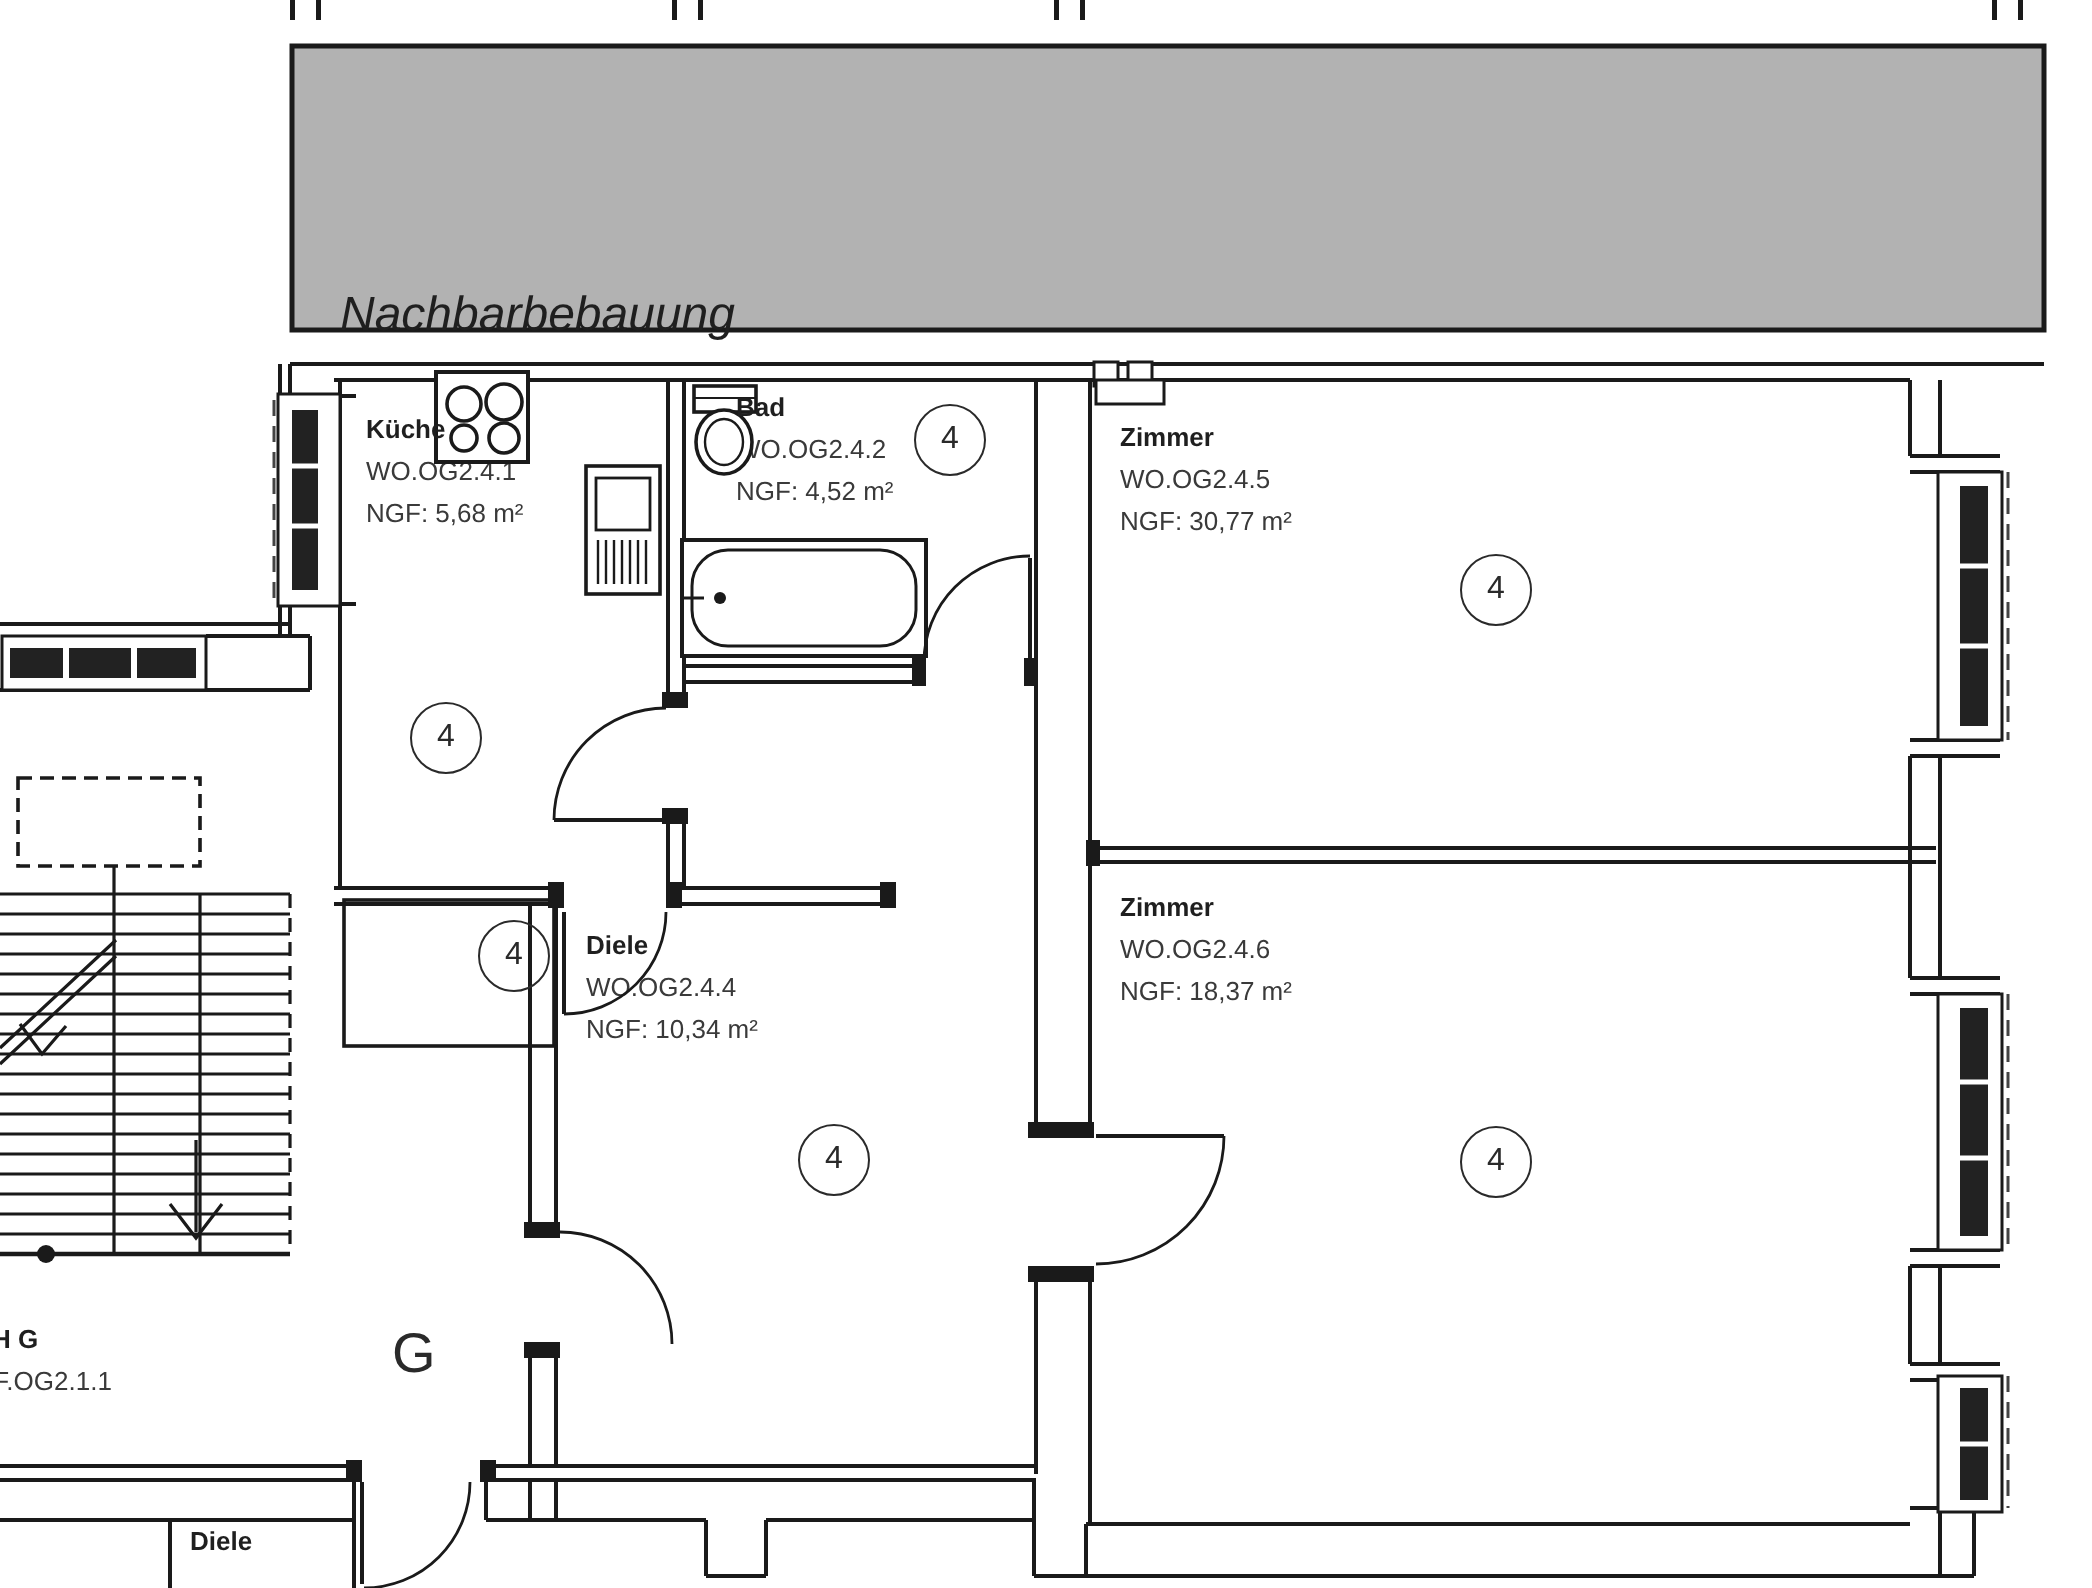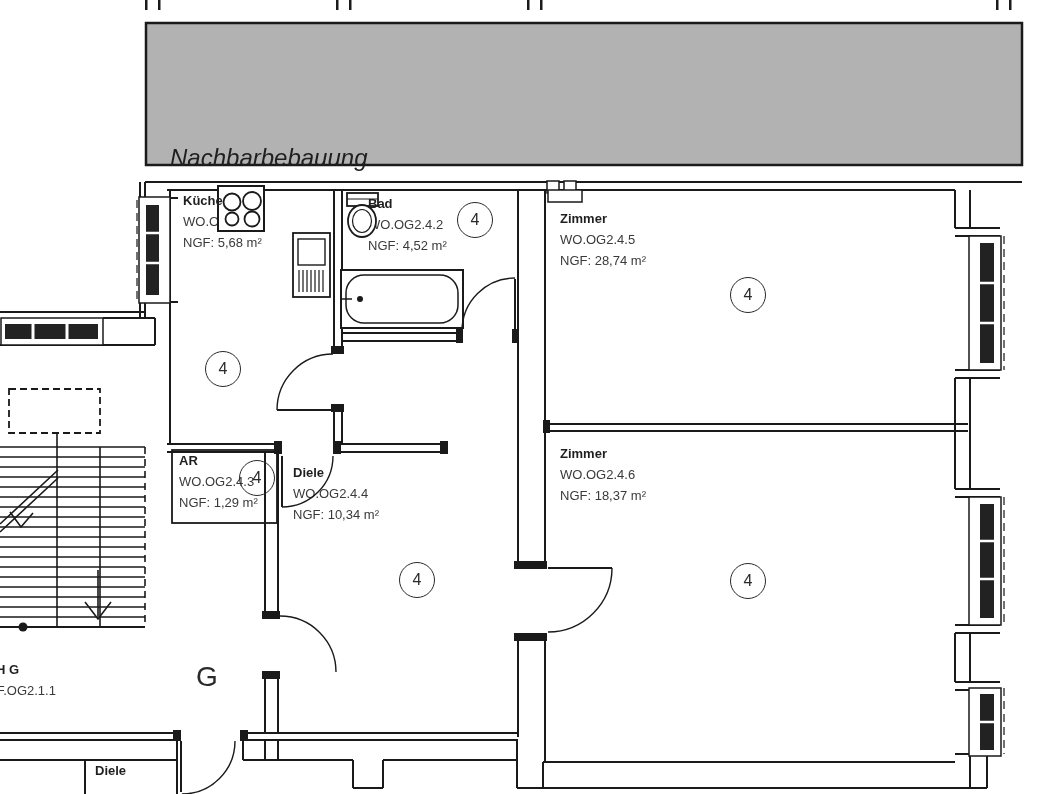--- a/index.html
+++ b/index.html
@@ -85,44 +85,39 @@
       <rect x="9" y="389" width="91" height="44" stroke-width="1.8" stroke-dasharray="7,4"></rect>
       <path stroke-width="1.6" d="M0,524 L58,470 M0,532 L58,478"></path>
       <path stroke-width="1.6" d="M10,512 L21,527 L33,513"></path>
       <path stroke-width="1.6" d="M98,570 V616 M85,602 L98,619 L111,602"></path>
       <circle cx="23" cy="627" r="4.5" fill="#1a1a1a" stroke="none"></circle>
     </g>
   </svg>
 
   <div class="band-label">Nachbarbebauung</div>
 
-  <div class="rlabel" style="left:183px;top:190px">
+  <div class="rlabel" style="left:183px;top:204px">
     <div class="rname">Küche</div>
     <div>WO.OG2.4.1</div>
     <div>NGF: 5,68 m²</div>
   </div>
   <div class="rlabel" style="left:368px;top:193px">
     <div class="rname">Bad</div>
     <div>WO.OG2.4.2</div>
     <div>NGF: 4,52 m²</div>
   </div>
-  <div class="rlabel" style="left:179px;top:450px">
-    <div class="rname">AR</div>
-    <div>WO.OG2.4.3</div>
-    <div>NGF: 1,29 m²</div>
-  </div>
   <div class="rlabel" style="left:293px;top:462px">
     <div class="rname">Diele</div>
     <div>WO.OG2.4.4</div>
     <div>NGF: 10,34 m²</div>
   </div>
   <div class="rlabel" style="left:560px;top:208px">
     <div class="rname">Zimmer</div>
     <div>WO.OG2.4.5</div>
-    <div>NGF: 28,74 m²</div>
+    <div>NGF: 30,77 m²</div>
   </div>
   <div class="rlabel" style="left:560px;top:443px">
     <div class="rname">Zimmer</div>
     <div>WO.OG2.4.6</div>
     <div>NGF: 18,37 m²</div>
   </div>
 
   <div class="thg">
     <div class="rname">TH G</div>
     <div>VF.OG2.1.1</div>

